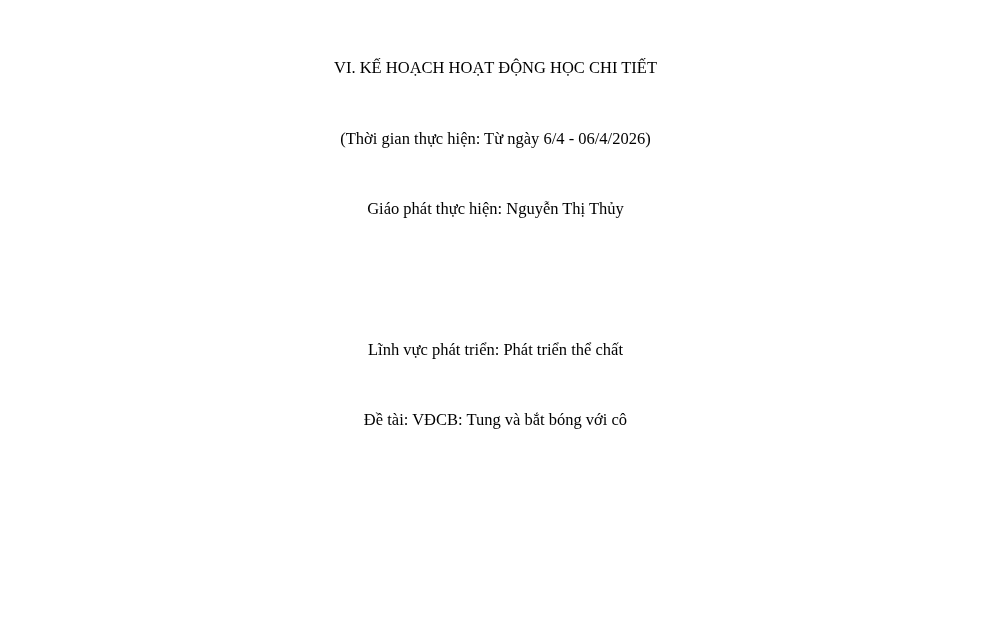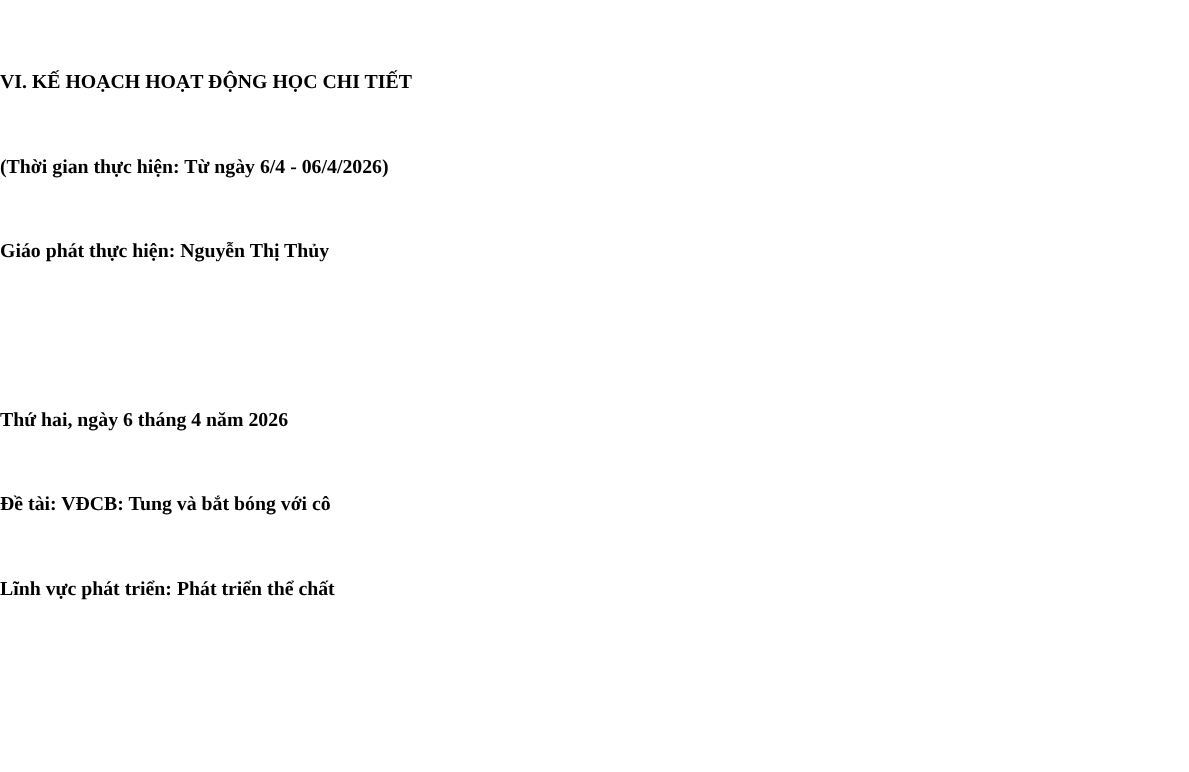--- a/index.html
+++ b/index.html
@@ -2,37 +2,36 @@
 <html><head>
 <meta charset="utf-8">
 <style>
   html,body{margin:0;padding:0;}
   body{
     width:991px;height:643px;background:#ffffff;color:#000;
     font-family:"Liberation Serif","DejaVu Serif",serif;
     overflow:hidden;
   }
   .header{
-    padding-top:9px;font-weight:bold;
+    padding-top:9px;text-align:center;font-weight:normal;
     font-size:16.5px;line-height:23.5px;white-space:pre-wrap;
   }
   .header .hline{min-height:23.5px;}
   .spacer-line{height:23px;}
   .spacer-table{height:29px;}
 </style>
 </head>
 <body>
 
 <div>
 
   <div class="header">
     <div class="hline">VI. KẾ HOẠCH HOẠT ĐỘNG HỌC CHI TIẾT</div>
     <div class="hline">(Thời gian thực hiện: Từ ngày 6/4 - 06/4/2026)</div>
     <div class="hline">Giáo phát thực hiện: Nguyễn Thị Thủy</div>
     <div class="spacer-line"></div>
-    <div class="hline">Thứ hai, ngày 6 tháng 4 năm 2026</div>
+    <div class="hline">Lĩnh vực phát triển: Phát triển thể chất</div>
     <div class="hline">Đề tài: VĐCB: Tung và bắt bóng với cô</div>
-    <div class="hline">Lĩnh vực phát triển: Phát triển thể chất</div>
   </div>
 
   <div class="spacer-table"></div>
 
 </div>
 
 </body></html>

